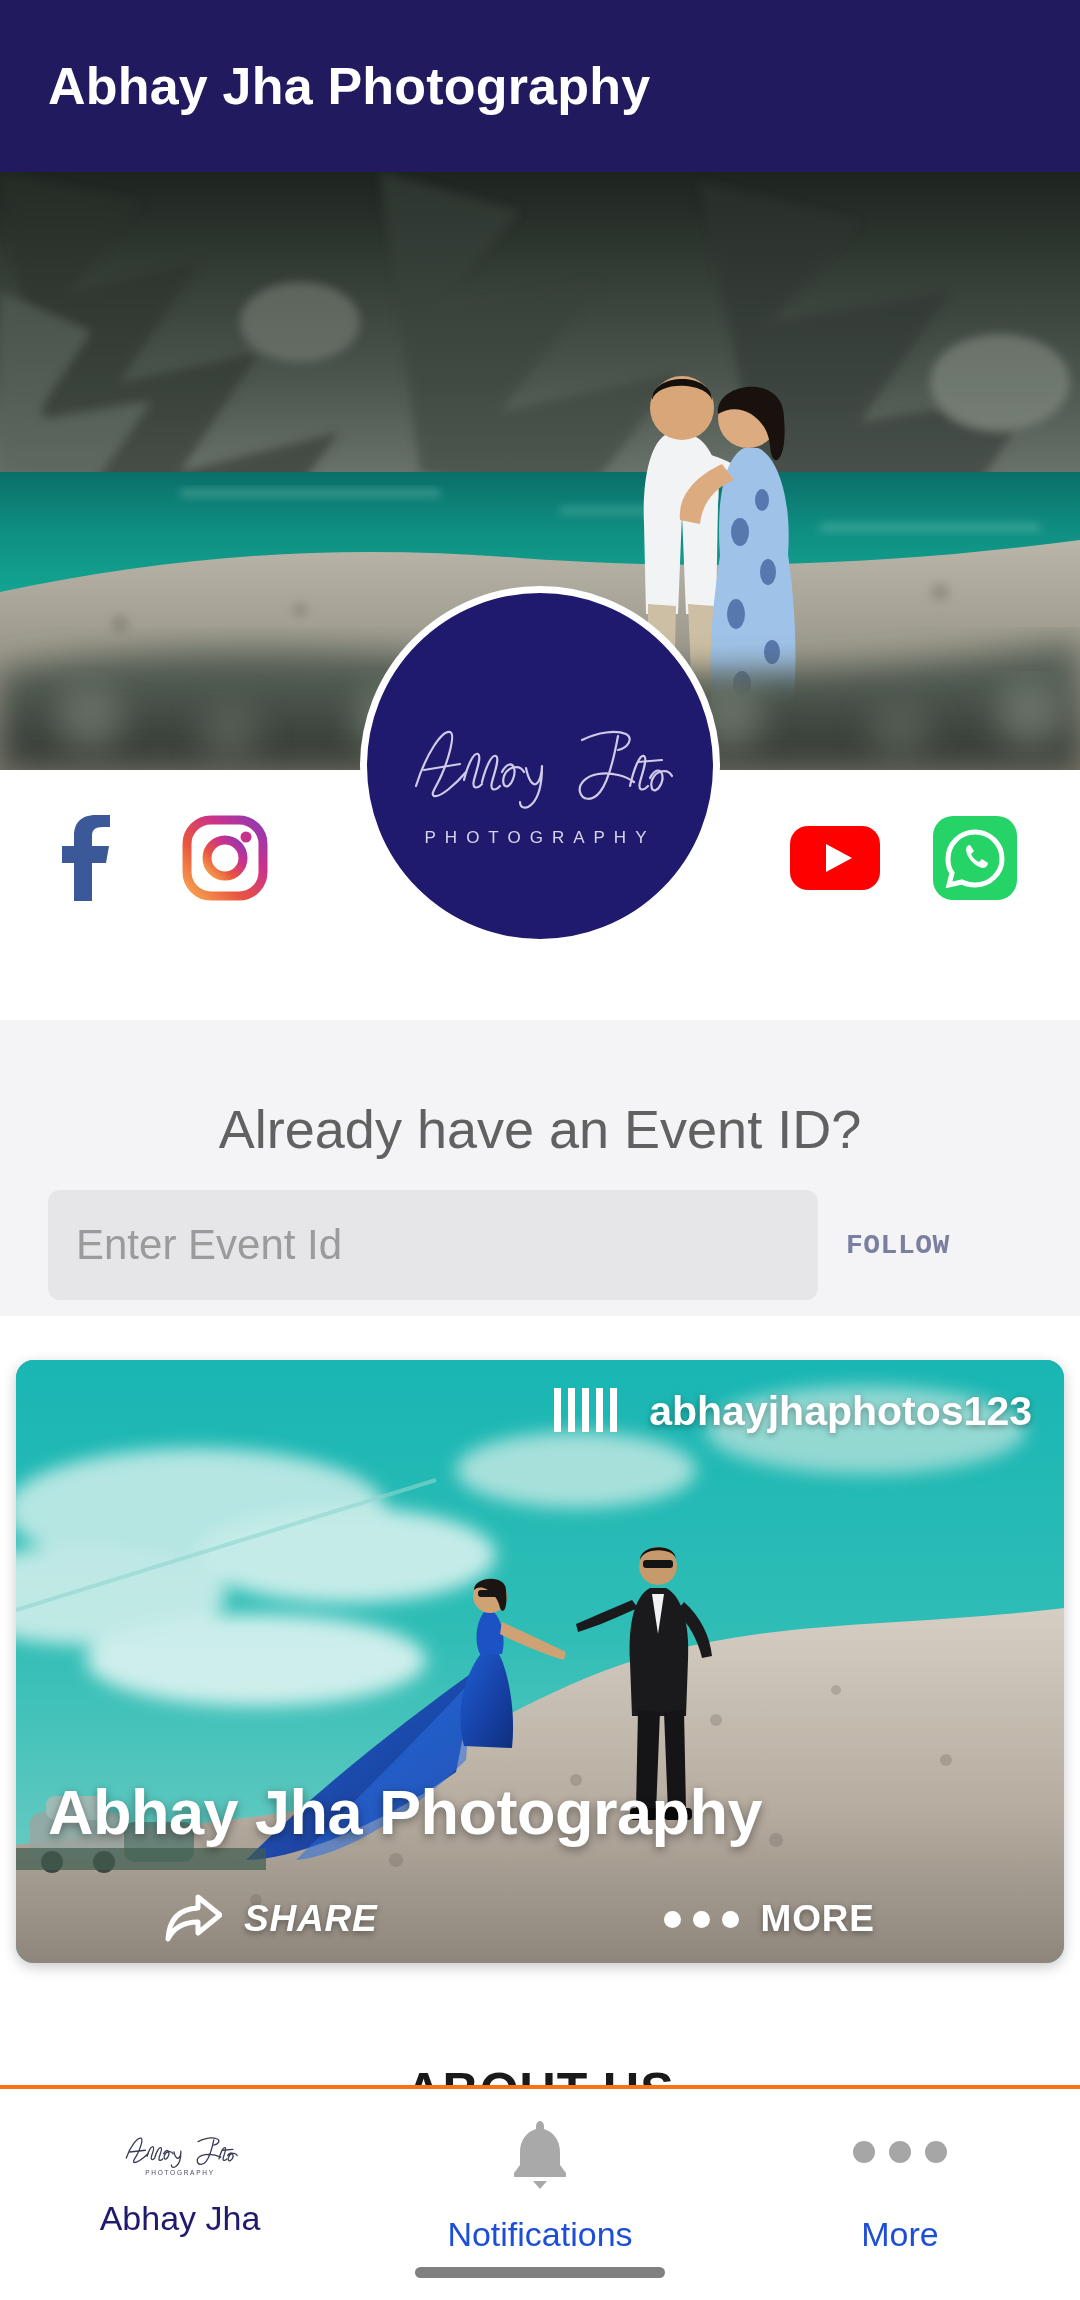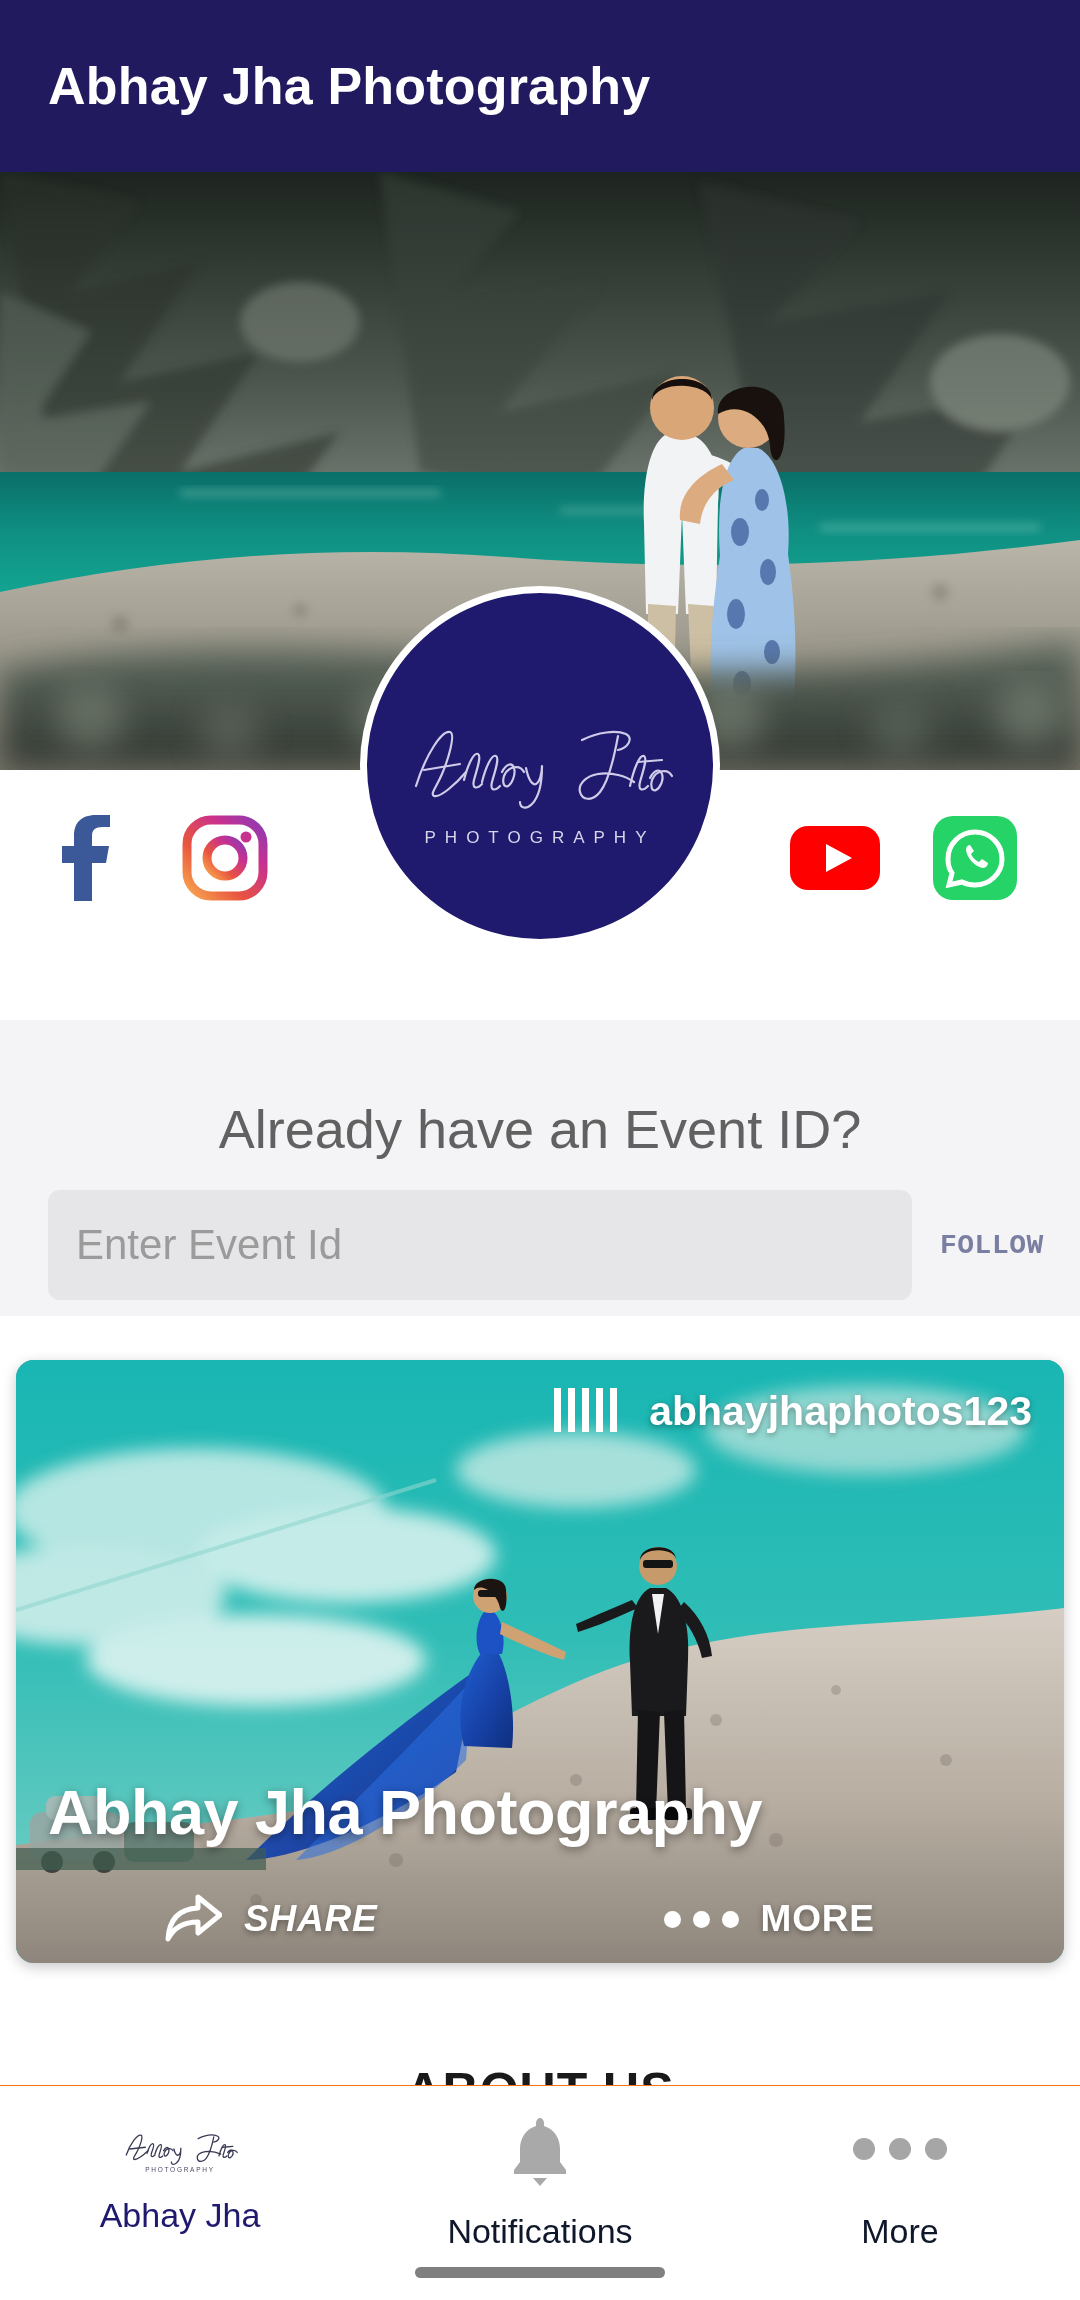--- a/index.html
+++ b/index.html
@@ -123,21 +123,21 @@
   }
   .event-row {
     position: absolute;
     top: 170px; left: 0;
     width: 1080px;
     display: flex;
     align-items: center;
   }
   .event-input {
     margin-left: 48px;
-    width: 864px;
+    width: 770px;
     height: 110px;
     background: #e6e6e8;
     border: none;
     border-radius: 12px;
     font-size: 42px;
     color: #5c5c5c;
     padding: 0 28px;
     font-family: "Liberation Sans", sans-serif;
     outline: none;
   }
@@ -239,21 +239,21 @@
     letter-spacing: 1px;
   }
 
   
   .bottom-nav {
     position: absolute;
     left: 0; bottom: 0;
     width: 1080px;
     height: 215px;
     background: #ffffff;
-    border-top: 1px solid #f97316;
+    border-top: 4px solid #f97316;
     display: flex;
     z-index: 20;
   }
   .nav-item {
     flex: 1;
     display: flex;
     flex-direction: column;
     align-items: center;
     justify-content: flex-start;
     padding-top: 28px;
@@ -263,21 +263,21 @@
     height: 70px;
     display: flex;
     align-items: center;
     justify-content: center;
   }
   .nav-label {
     margin-top: 12px;
     font-size: 34px;
   }
   .nav-label.active   { color: #1f1a6e; }
-  .nav-label.inactive { color: #0f172a; margin-top: 28px; }
+  .nav-label.inactive { color: #1d4ed8; margin-top: 28px; }
   .nav-dots { display: flex; gap: 14px; }
   .nav-dots i {
     width: 22px; height: 22px;
     border-radius: 50%;
     background: #a6a6a6;
     display: block;
   }
   .nav-sign { width: 130px; height: 56px; }
 
   .home-indicator {

